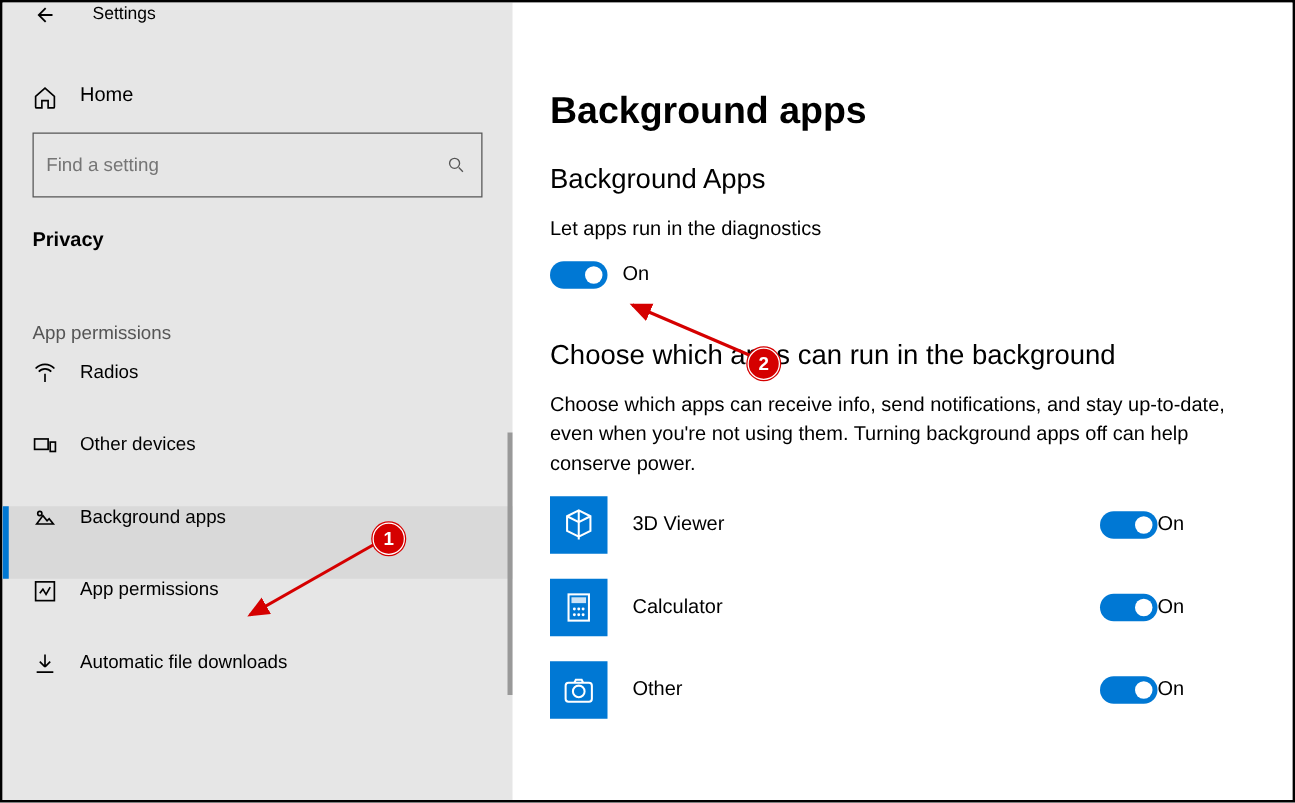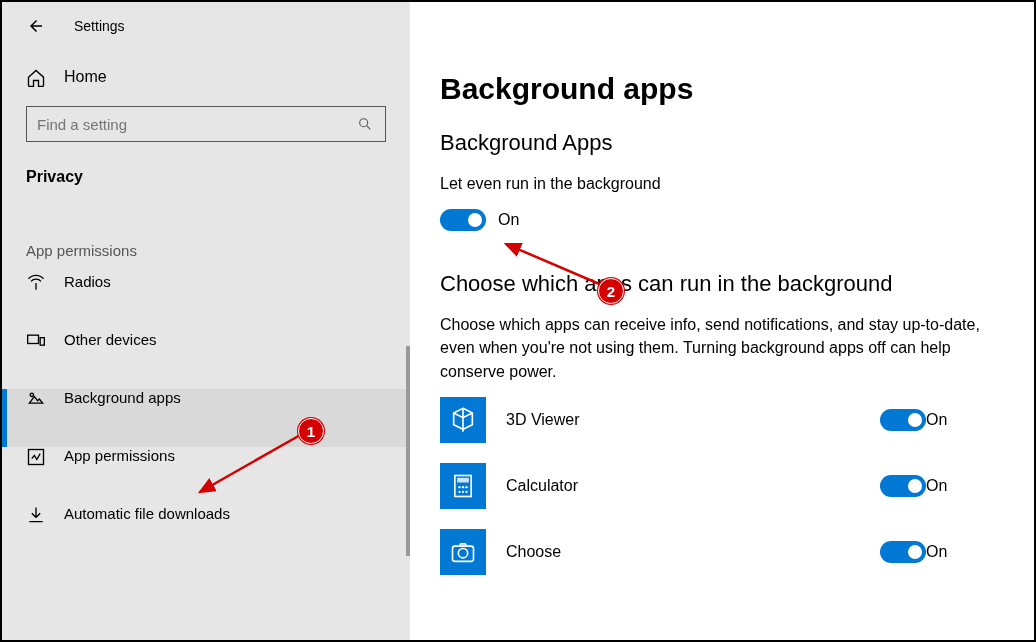--- a/index.html
+++ b/index.html
@@ -1,27 +1,27 @@
 <!DOCTYPE html>
 <html><head>
 <meta charset="utf-8">
 <style>
   * { box-sizing: border-box; margin: 0; padding: 0; font-family: "Segoe UI", -apple-system, sans-serif; }
   body { width: 1036px; height: 642px; background: #fff; border: 2px solid #000; display: flex; overflow: hidden; position: relative; }
   
   
   .sidebar { width: 408px; background: #e6e6e6; display: flex; flex-direction: column; position: relative; }
-  .titlebar { display: flex; align-items: center; height: 48px; padding-left: 24px; gap: 28px; }
+  .titlebar { display: flex; height: 48px; padding-left: 24px; gap: 28px; }
   .back-arrow { width: 20px; height: 20px; display:flex; align-items:center; justify-content:center; cursor:pointer; }
   .title { font-size: 14px; color: #000; }
   .home-row { display:flex; align-items:flex-start; gap: 18px; padding: 18px 0 18px 24px; cursor:pointer; }
   .home-row .label { font-size: 16px; color:#000; }
   .icon { width: 20px; height: 20px; display:flex; align-items:center; justify-content:center; flex-shrink:0; }
   .search-wrap { padding: 0 24px 16px 24px; }
-  .search-box { display:flex; align-items:center; justify-content:space-between; border:1px solid #555; height:36px; padding:0 10px; background:#e6e6e6; }
+  .search-box { display:flex; align-items:center; justify-content:space-between; border:1px solid #555; height:52px; padding:0 10px; background:#e6e6e6; }
   .search-box input { border:none; background:transparent; outline:none; font-size:15px; color:#666; width: 100%; }
   .section-label-strong { font-size:16px; font-weight:600; color:#000; padding: 10px 0 22px 24px; }
   .section-label { font-size:15px; color:#555; padding: 34px 16px 14px 24px; }
   .nav-item { display:flex; align-items:flex-start; gap:18px; height:58px; padding-left:24px; cursor:pointer; position:relative; font-size:15px; color:#000; }
   .nav-item.selected { background:#d9d9d9; }
   .nav-item.selected::before { content:""; position:absolute; left:0; top:0; bottom:0; width:5px; background:#0078d4; }
   .sidebar-scrollbar { position:absolute; right:0; top:344px; width:4px; height:210px; background:#999; }
   
   
   .main { flex:1; padding: 20px 24px 0 30px; background:#fff; overflow:hidden; }
@@ -129,21 +129,21 @@
     <span>Automatic file downloads</span>
   </div>
 
   <div class="sidebar-scrollbar"></div>
 </div>
 
 <div class="main">
   <h1 class="page-title">Background apps</h1>
 
   <h2 class="subheading">Background Apps</h2>
-  <p class="body-text">Let even run in the background</p>
+  <p class="body-text">Let apps run in the diagnostics</p>
   <div class="toggle-row">
     <div class="toggle"></div>
     <span class="toggle-state">On</span>
   </div>
 
   <div class="section2">
     <h2 class="subheading">Choose which apps can run in the background</h2>
     <p class="body-text">Choose which apps can receive info, send notifications, and stay up-to-date, even when you're not using them. Turning background apps off can help conserve power.</p>
 
     <div class="app-row">
@@ -180,21 +180,21 @@
     </div>
 
     <div class="app-row">
       <div class="app-tile">
         <svg width="28" height="28" viewBox="0 0 24 24">
             <rect x="3" y="7" width="18" height="13" rx="2" fill="none" stroke="#fff" stroke-width="1.4"></rect>
             <circle cx="12" cy="13" r="4" fill="none" stroke="#fff" stroke-width="1.4"></circle>
             <path d="M9 7l1-2h4l1 2" fill="none" stroke="#fff" stroke-width="1.4"></path>
           </svg>
       </div>
-      <span class="app-label">Choose</span>
+      <span class="app-label">Other</span>
       <div class="app-toggle-group">
         <div class="toggle"></div>
         <span class="toggle-state">On</span>
       </div>
     </div>
   </div>
 </div>
 
 <div class="badge" style="left:296px; top:416px;">1</div>
 <svg class="arrow" style="left:192px; top:428px;" width="120" height="72">

